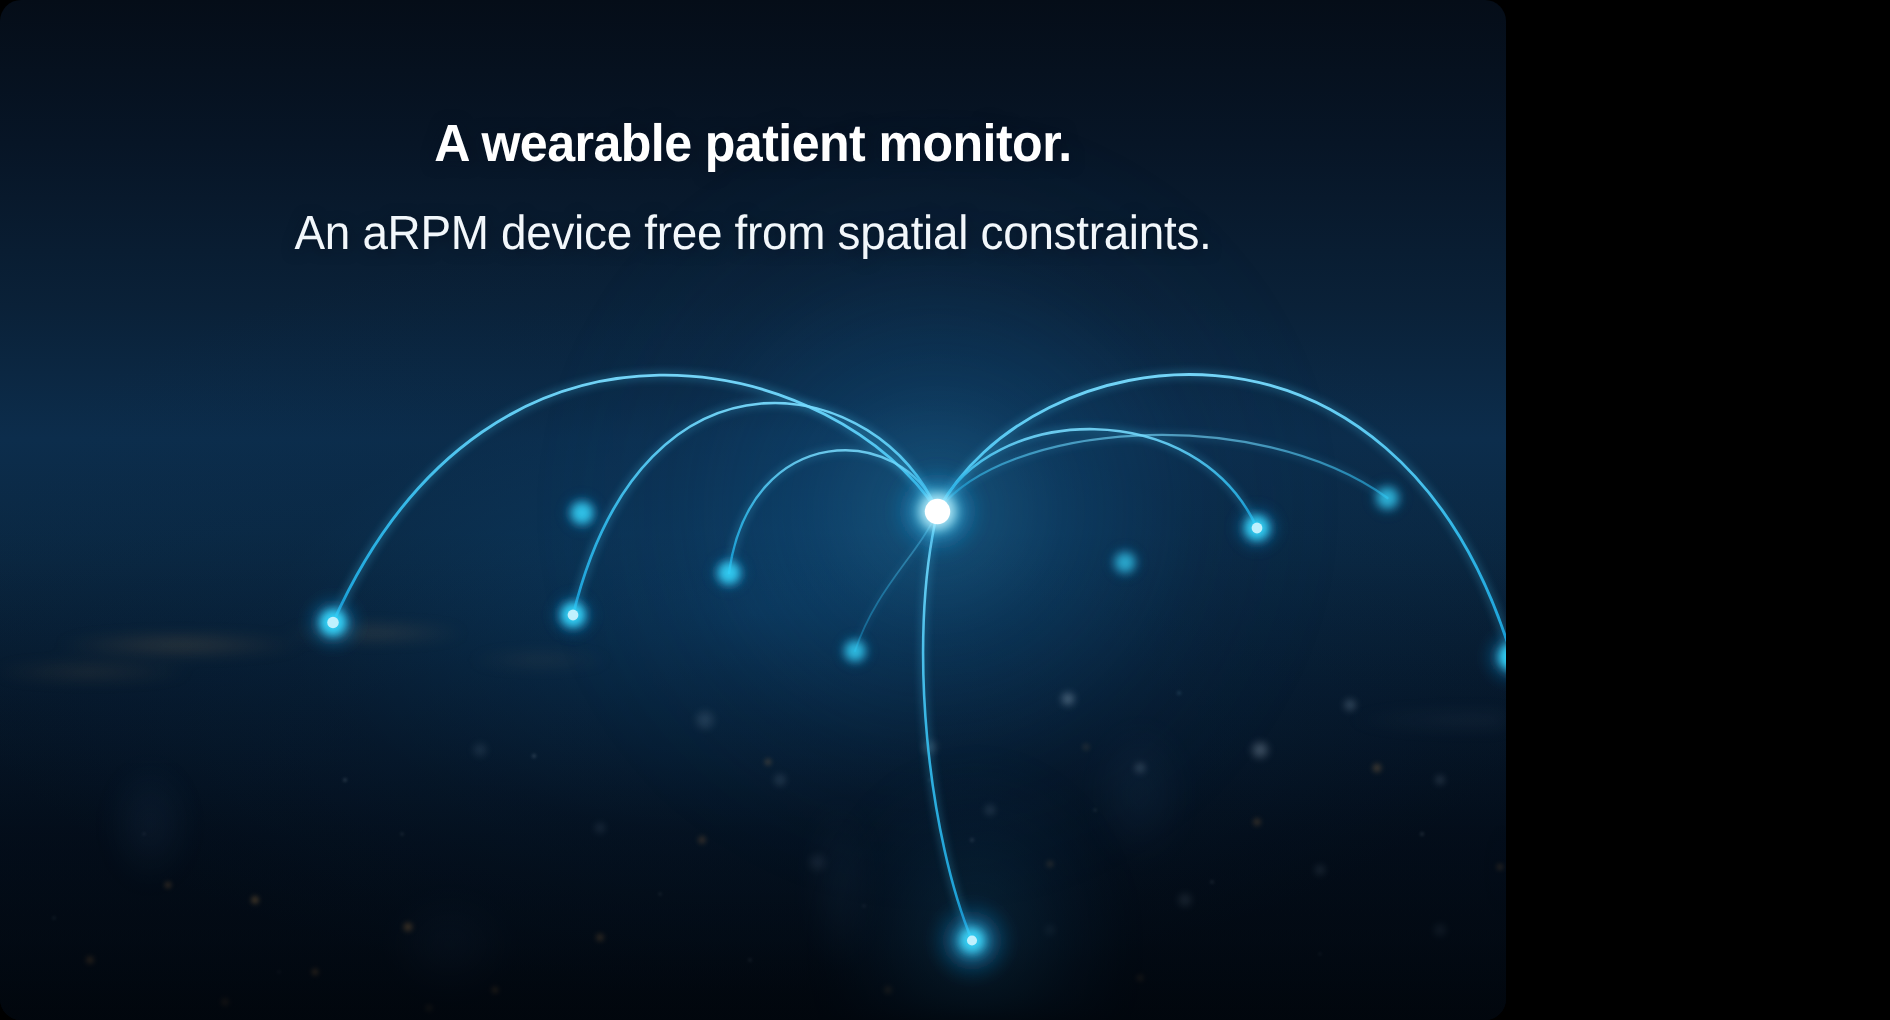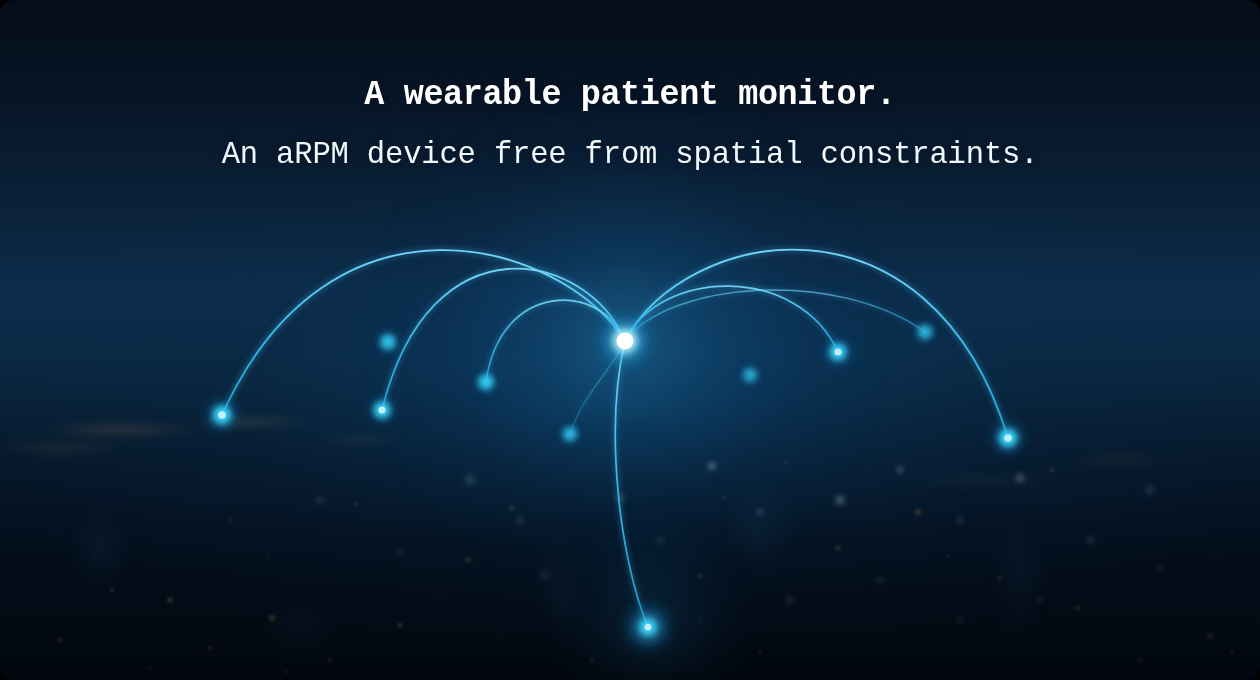--- a/index.html
+++ b/index.html
@@ -3,25 +3,25 @@
 <meta charset="utf-8">
 <title>A wearable patient monitor.</title>
 <style>
   html, body {
     margin: 0;
     padding: 0;
     background: #000;
   }
   #stage {
     position: relative;
-    width: 1260px;
+    width: 1004px;
     height: 680px;
     overflow: hidden;
     border-radius: 14px;
-    font-family: Liberation Mono, monospace;
+    font-family: Liberation Sans, sans-serif;
     background:
       radial-gradient(ellipse 70% 48% at 50% 60%, rgba(13,74,122,0.55) 0%, rgba(9,44,76,0.28) 45%, rgba(5,18,34,0) 78%),
       linear-gradient(to bottom,
         #050d18 0%,
         #071526 14%,
         #0a2138 30%,
         #0c2d4c 43%,
         #0a2741 55%,
         #071b30 68%,
         #04101f 82%,

